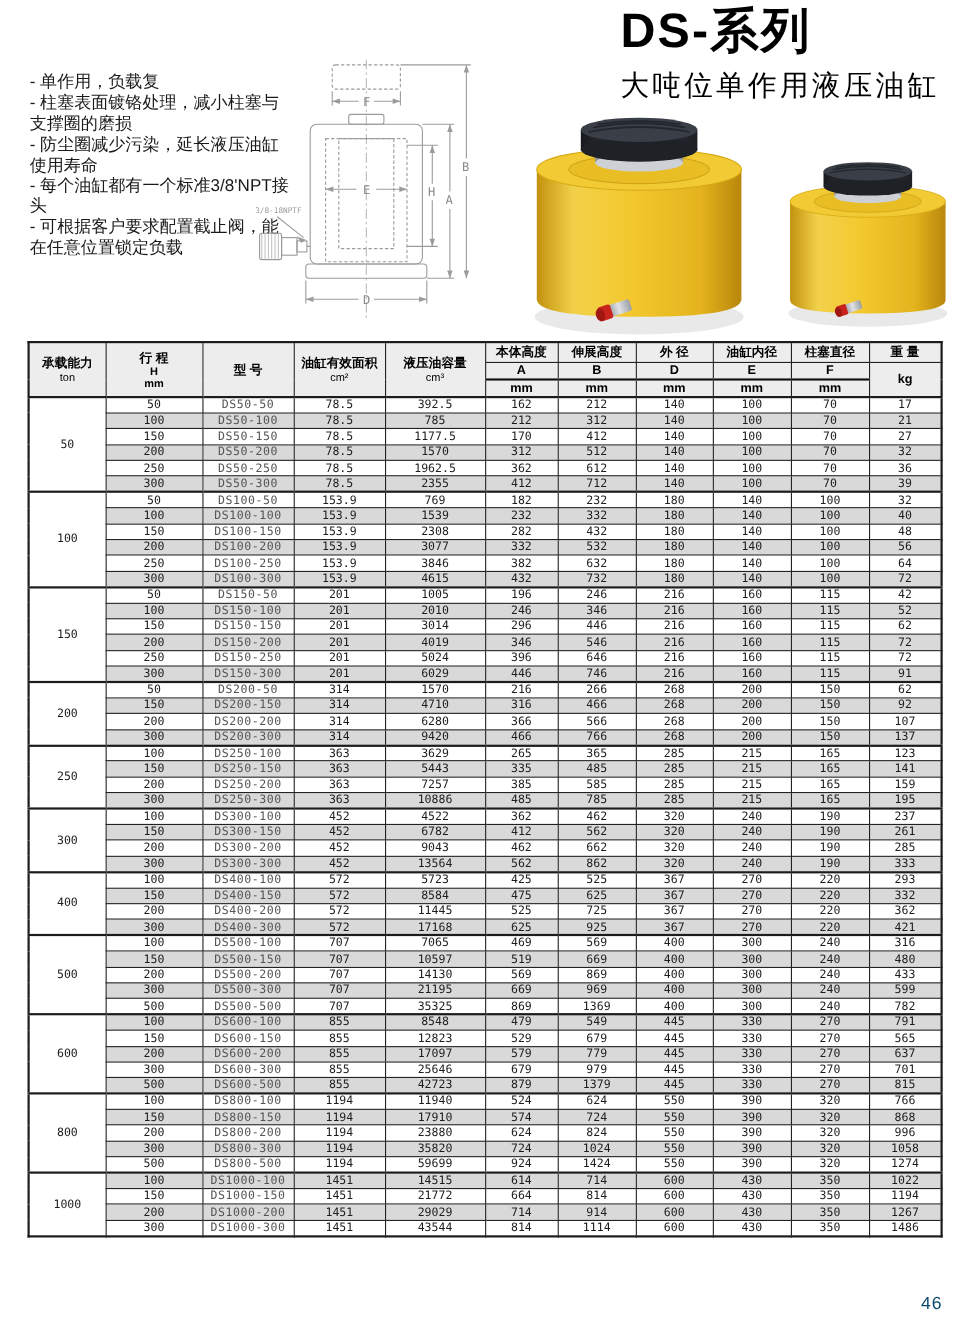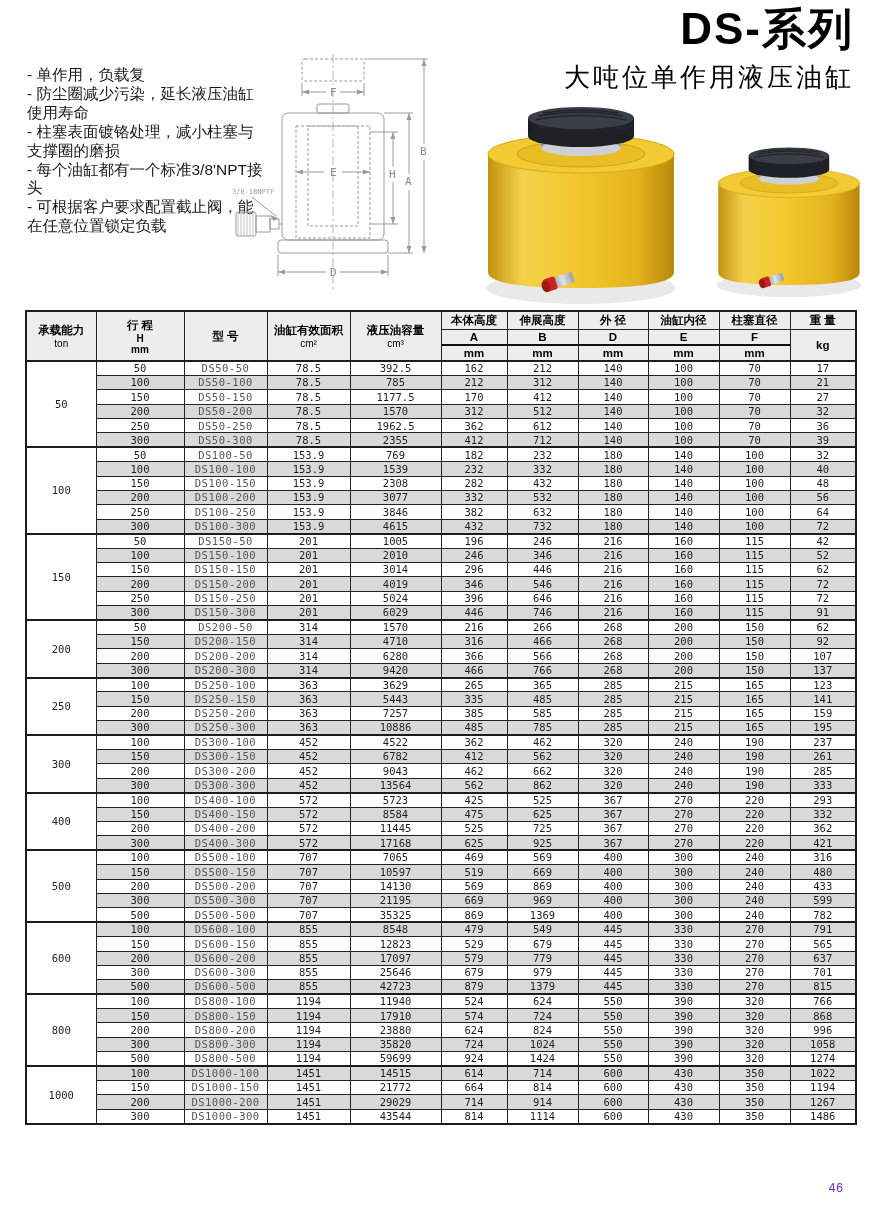--- a/index.html
+++ b/index.html
@@ -9,21 +9,21 @@
     --port_red:#c8231d;
     --table_shade:#d9d9d9;
     --border:#1c1c1c;
   }
   *{box-sizing:border-box;margin:0;padding:0}
   html,body{background:#fff}
   body{font-family:"Liberation Sans","DejaVu Sans",sans-serif;color:#111}
   .page{position:relative;width:880px;height:1205px;background:#fff;overflow:hidden;margin:0 auto}
 
   
-  .title-block{position:absolute;top:6px;right:26px;text-align:right}
+  .title-block{position:absolute;top:6px;right:26px;}
   .title{font-size:44px;font-weight:bold;letter-spacing:2px;line-height:1.05;color:#000}
   .subtitle{font-size:26px;font-weight:normal;letter-spacing:3px;margin-top:8px;color:#000}
 
   
   .features{position:absolute;left:27px;top:66px;width:237px;font-size:15.5px;font-weight:normal;line-height:1.22;color:#1a1a1a}
   .feature-item{margin:0}
   .feature-item::before{content:"- "}
 
   
   .drawing{position:absolute;left:230px;top:54px;width:218px;height:248px}
@@ -46,36 +46,36 @@
   .letter-th{border-bottom:2.5px solid #111 !important;font-size:11px;height:15px}
   .mm-th{font-size:9.5px;height:14px}
   .name-th{height:17px}
   table.spec tbody td{height:14.4px;font-size:10.5px;line-height:1;font-family:"DejaVu Sans Mono","Liberation Mono",monospace;color:#1d1d1d;padding:0}
   table.spec tbody tr.shade td{background:var(--table_shade)}
   table.spec tbody tr.grp-start td{border-top:2px solid var(--border)}
   table.spec tbody td.cap-cell{background:#fff !important;font-size:10.5px}
   table.spec tbody td.model-cell{color:#555;letter-spacing:0.5px}
 
   
-  .page-number{position:absolute;right:36px;bottom:10px;font-size:12px;color:#6d28d9;letter-spacing:1px}
+  .page-number{position:absolute;right:23px;bottom:10px;font-size:16px;color:#0c4a6e;letter-spacing:1px}
 </style>
 </head>
 <body>
 
 <div class="page">
 
   <div class="title-block">
     <div class="title">DS-系列</div>
     <div class="subtitle">大吨位单作用液压油缸</div>
   </div>
 
   <div class="features">
     <div class="feature-item">单作用，负载复</div>
+    <div class="feature-item">柱塞表面镀铬处理，减小柱塞与支撑圈的磨损</div>
     <div class="feature-item">防尘圈减少污染，延长液压油缸使用寿命</div>
-    <div class="feature-item">柱塞表面镀铬处理，减小柱塞与支撑圈的磨损</div>
     <div class="feature-item">每个油缸都有一个标准3/8'NPT接头</div>
     <div class="feature-item">可根据客户要求配置截止阀，能在任意位置锁定负载</div>
   </div>
 
   <div class="drawing">
     <svg viewBox="0 0 218 248">
       <g fill="none" stroke="#9b9b9b" stroke-width="1">
 
         <line x1="103" y1="0" x2="103" y2="238" stroke-dasharray="9,3,2,3" stroke-width="0.7"></line>
 

